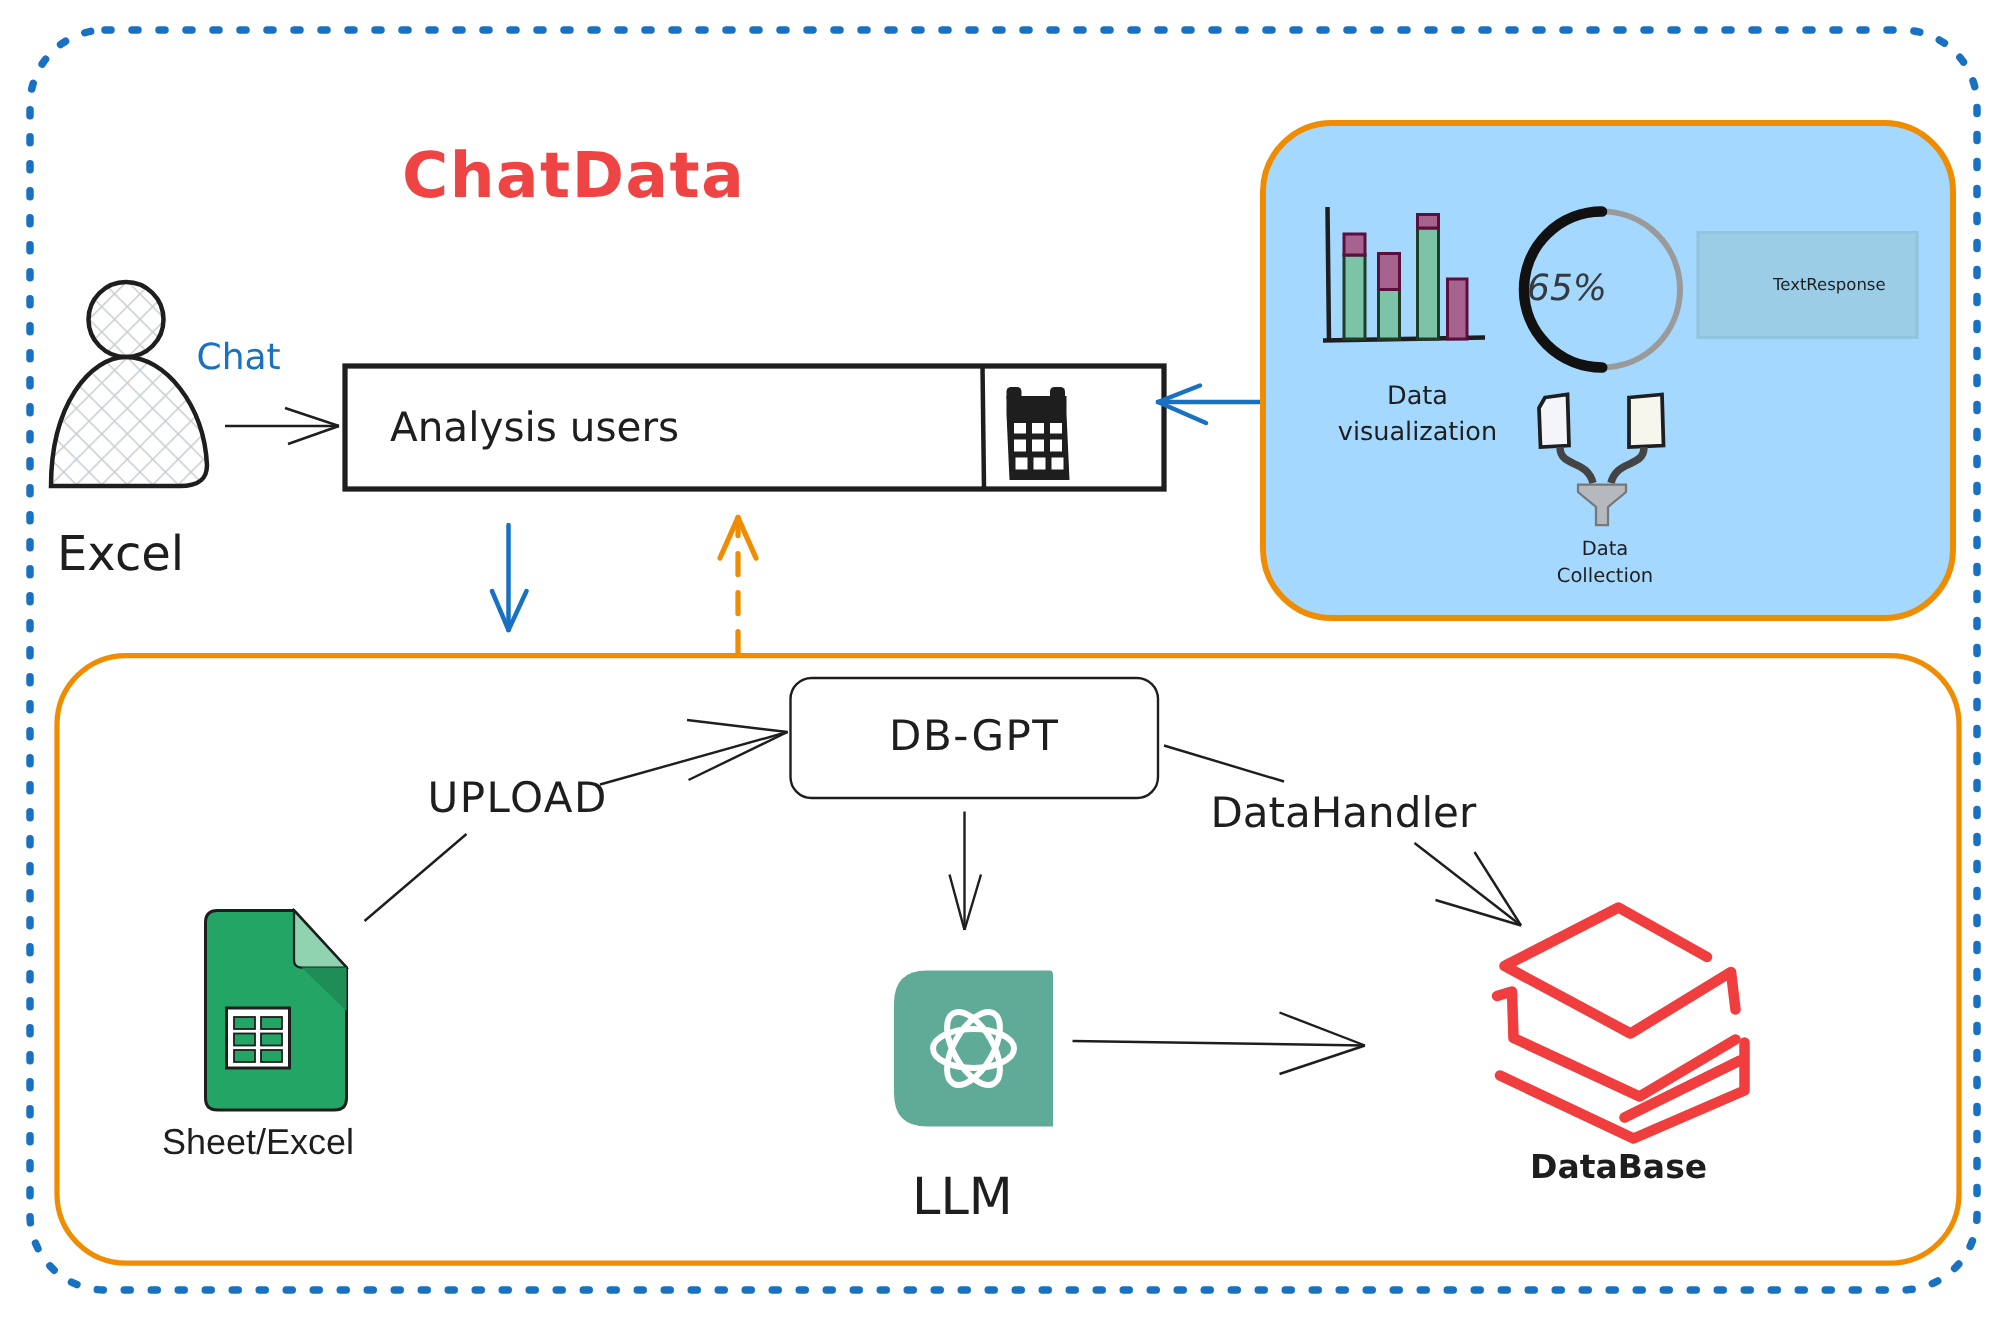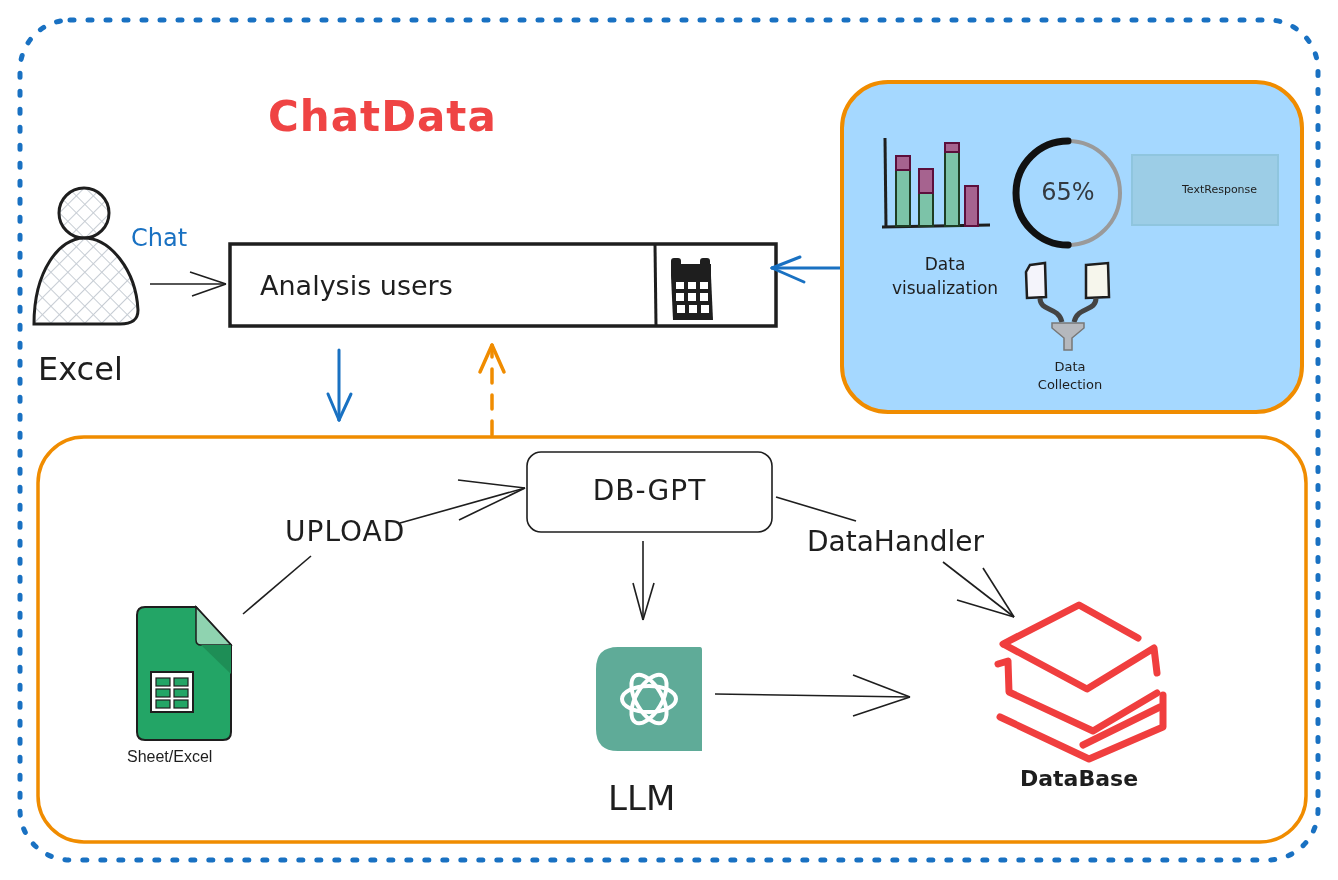--- a/index.html
+++ b/index.html
@@ -10,25 +10,25 @@
   #canvas { position: absolute; left: 0; top: 0; width: 1338px; height: 880px; }
   .title { left: 268px; top: 92px; font-size: 42px; font-weight: bold; color: #ef4444;
            letter-spacing: 1px; }
   .label-chat { left: 131px; top: 224px; font-size: 24px; color: #1971c2; }
   .label-user { left: 38px; top: 350px; font-size: 32px; color: #1e1e1e; }
   .input-text { left: 260px; top: 270px; font-size: 27px; color: #1e1e1e; text-align: center; }
   .upload { left: 285px; top: 515px; font-size: 28px; letter-spacing: 1px; }
   .dbgpt { left: 527px; top: 452px; width: 245px; height: 76px; display:flex; align-items:center;
            justify-content:center; font-size: 28px; letter-spacing: 1px; }
   .datahandler { left: 807px; top: 525px; font-size: 28px; }
-  .sheet-label { left: 108px; top: 748px; font-size: 16px; font-family: "Liberation Sans", sans-serif; margin-left: 19px; }
+  .sheet-label { left: 108px; top: 748px; font-size: 24px; font-family: "Liberation Sans", sans-serif; }
   .llm { left: 608px; top: 778px; font-size: 34px; }
   .database { left: 1020px; top: 766px; font-size: 22px; font-weight: bold; }
   .viz-label { left: 880px; top: 252px; width: 130px; text-align:center; font-size: 17px; line-height: 24px; }
-  .pct { left: 1018px; top: 178px; width: 100px; text-align:center; font-size: 24px; color:#343a40; }
+  .pct { left: 1018px; top: 178px; width: 100px; text-align:left; font-size: 24px; color:#343a40;font-style:italic; }
   .collect-label { left: 1020px; top: 358px; width: 100px; text-align:center; font-size: 13px; line-height: 18px; }
   .text-resp-box { left: 1131px; top: 154px; width: 148px; height: 72px; background:#9ccde6;
                    border: 2px solid #8fc5de; box-sizing:border-box; }
   .text-resp { left: 1182px; top: 183px; font-size: 11px; }
 </style>
 </head>
 <body>
 
 <svg id="canvas" viewBox="0 0 1338 880" xmlns="http://www.w3.org/2000/svg">
 

